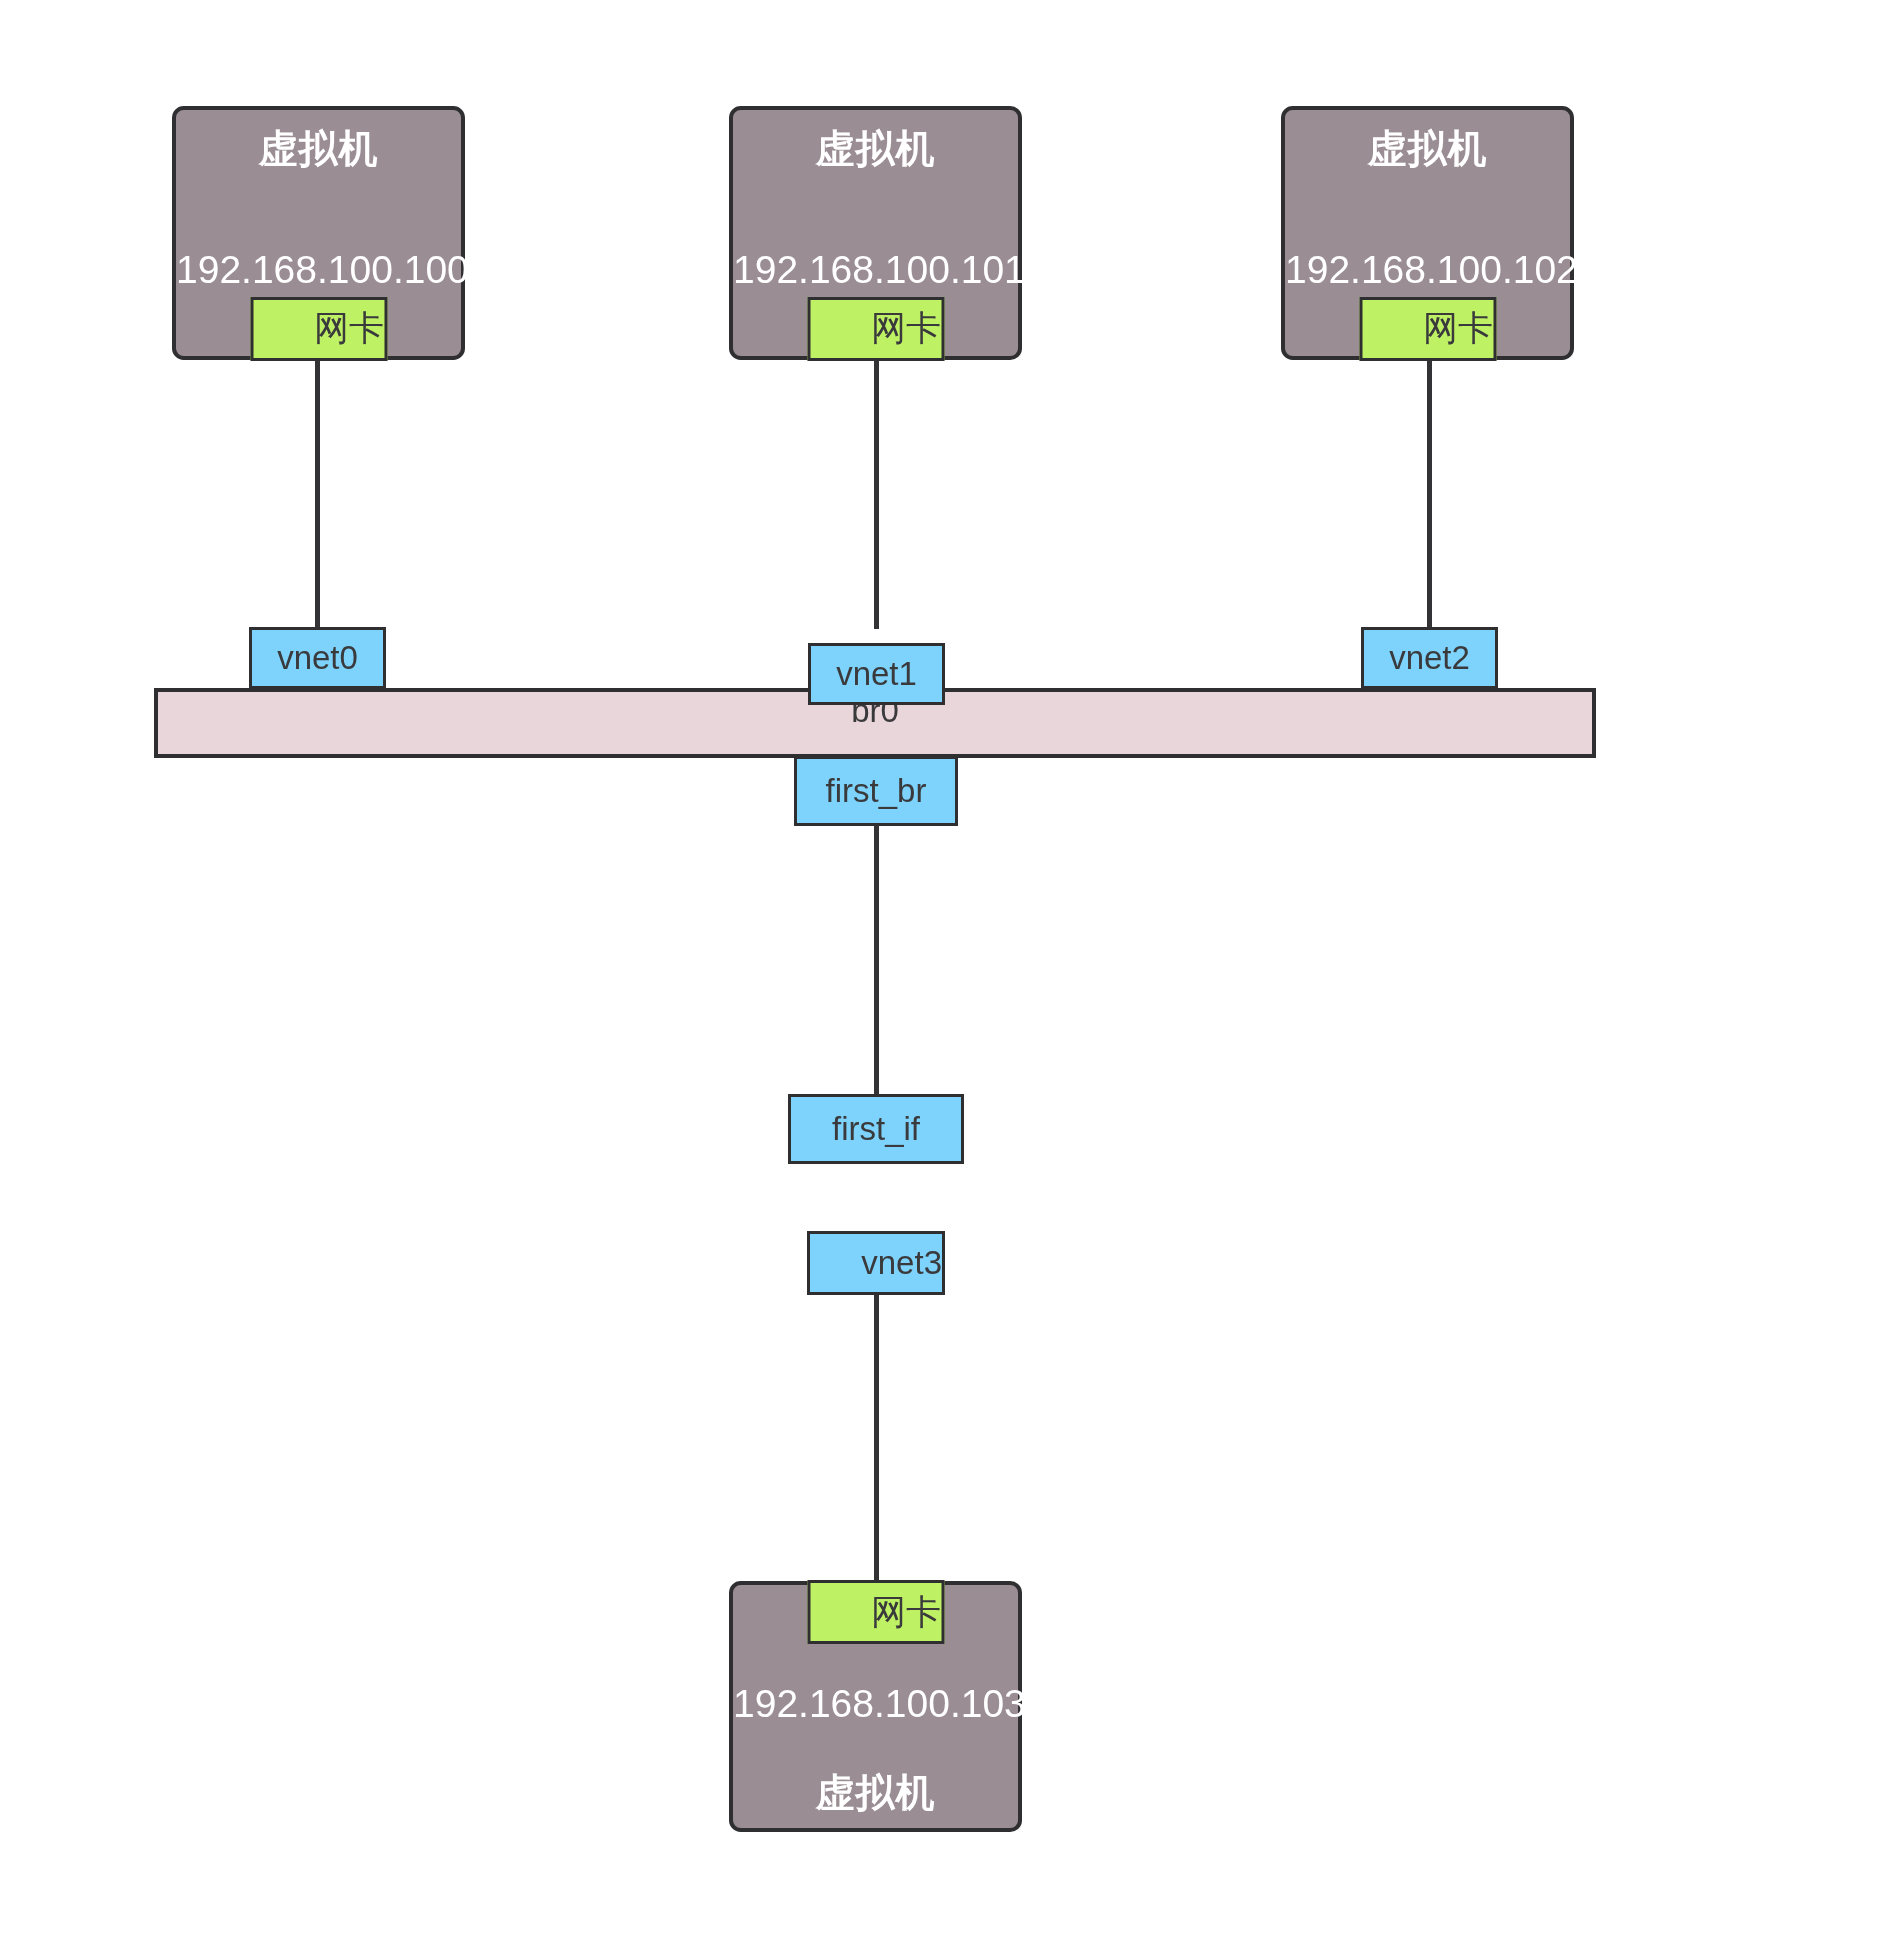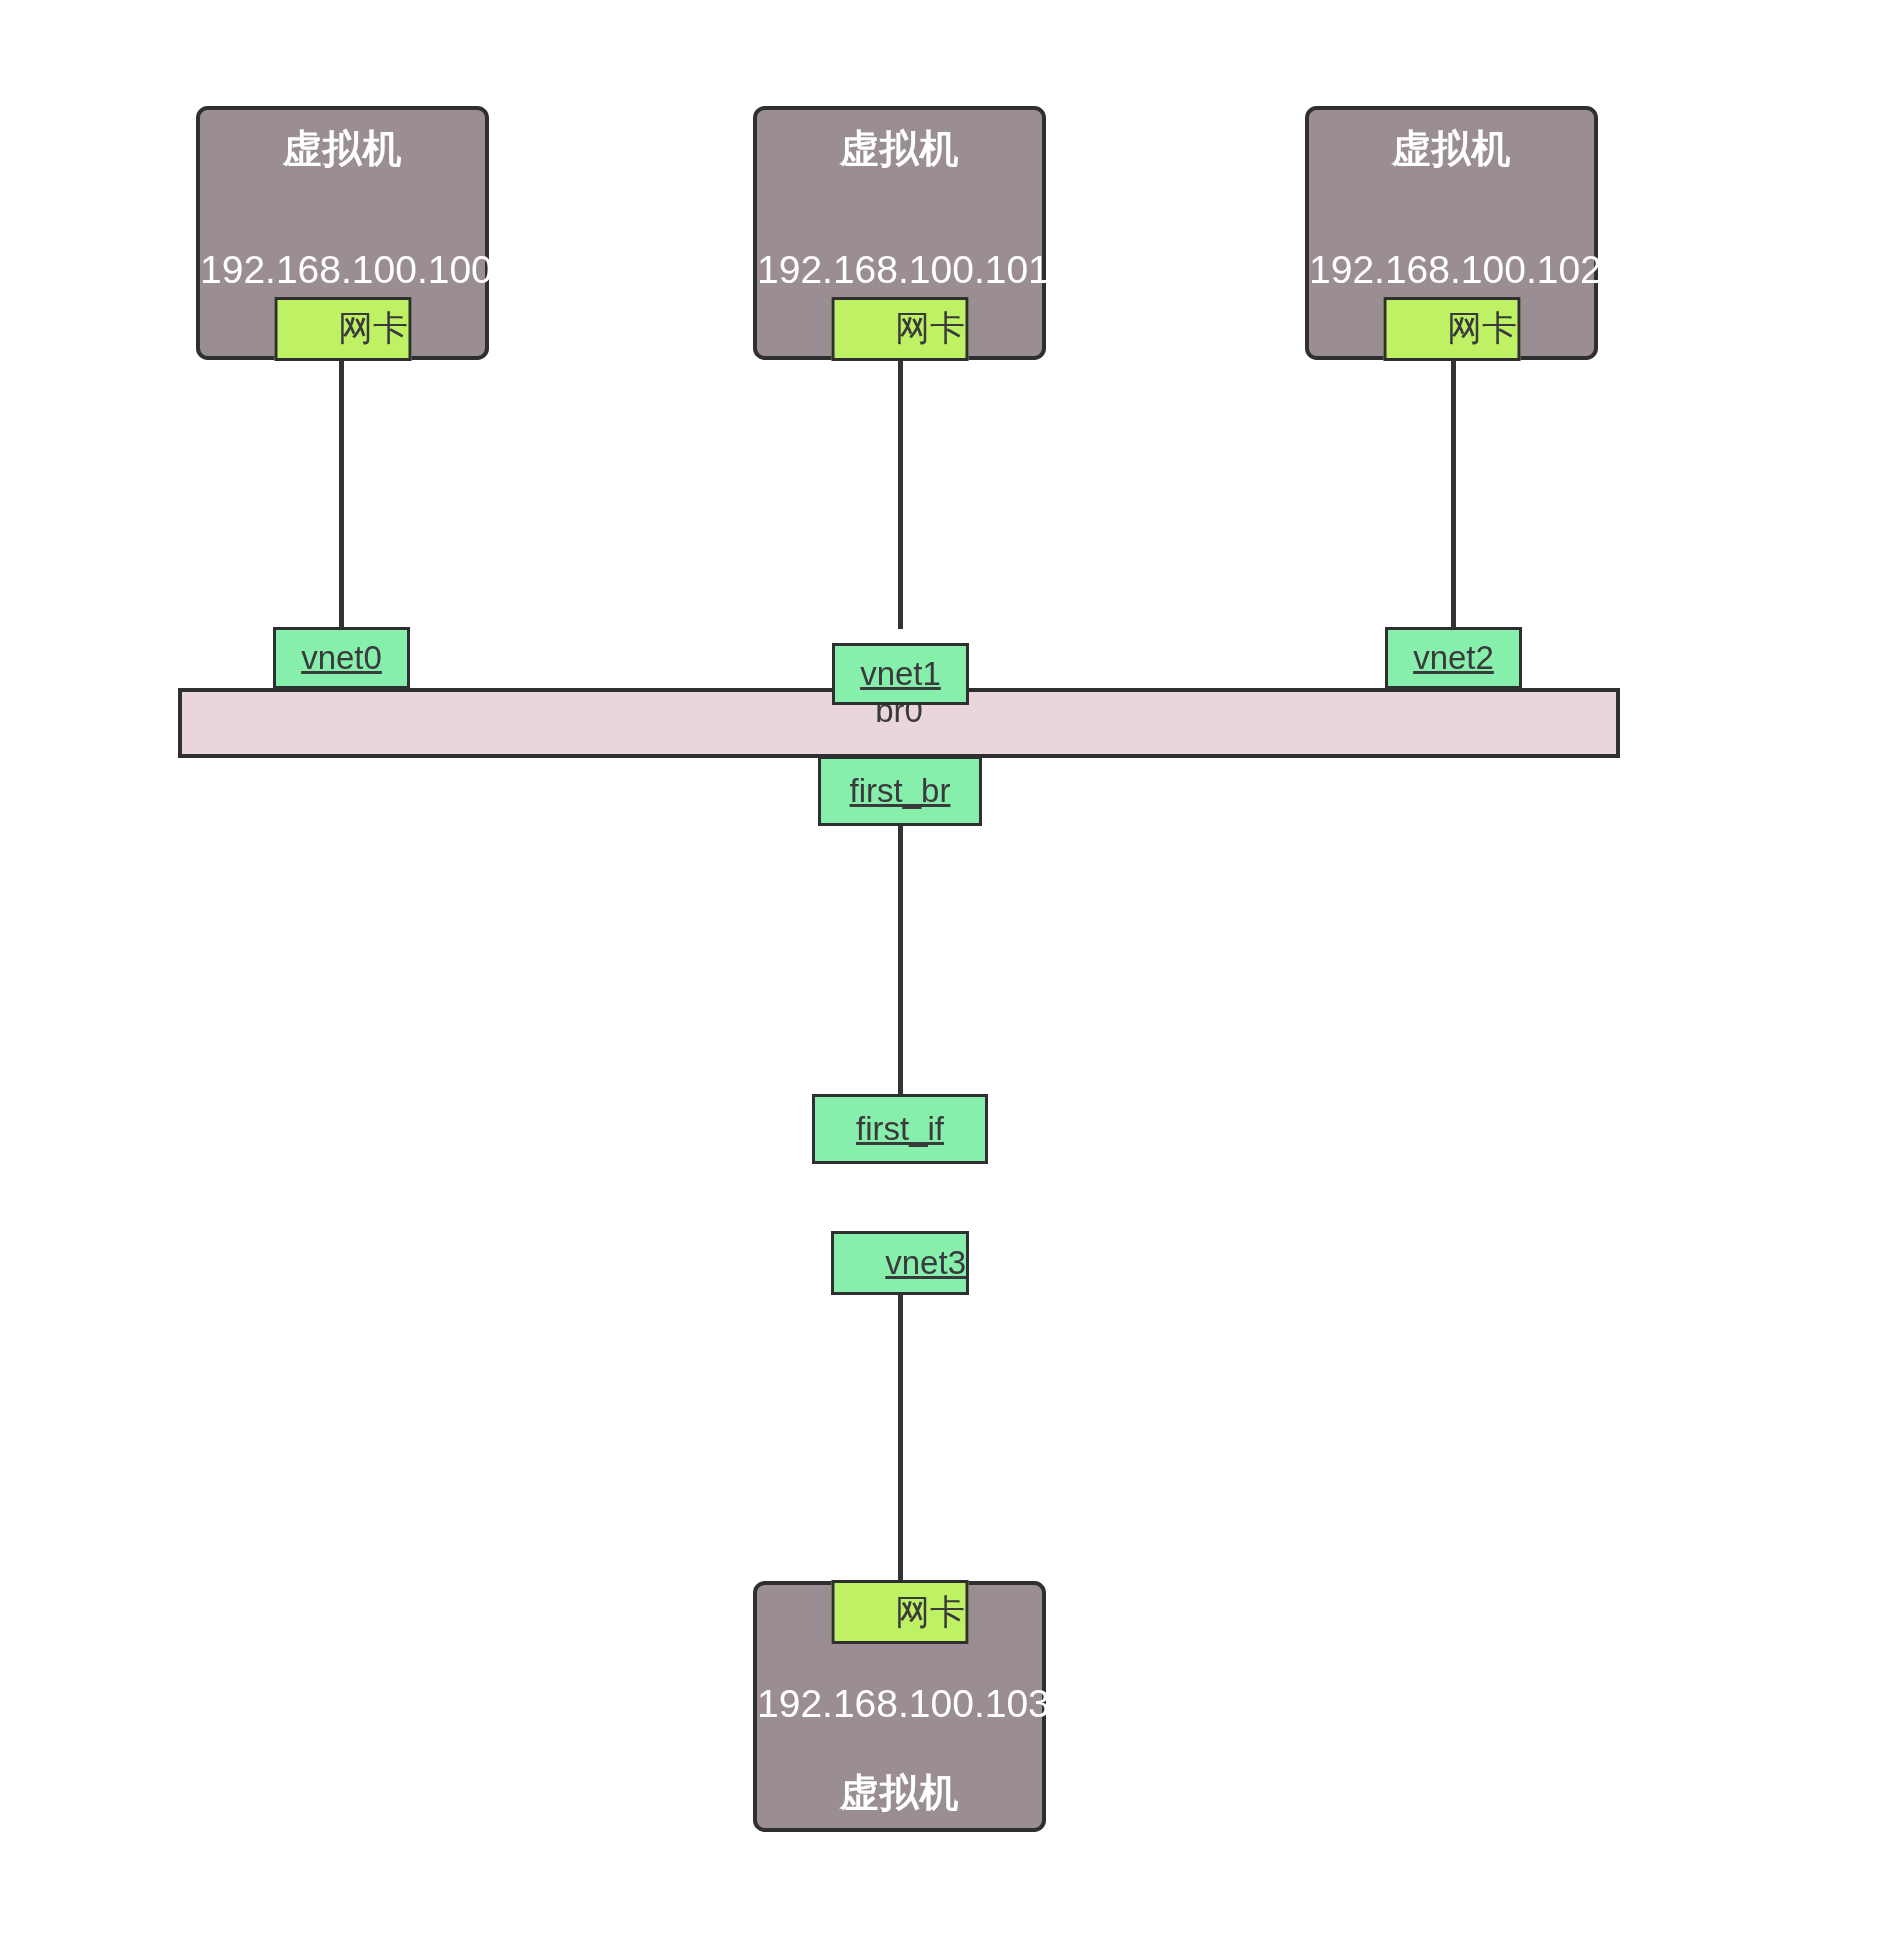--- a/index.html
+++ b/index.html
@@ -1,17 +1,17 @@
 <!DOCTYPE html>
 <html><head>
 <meta charset="utf-8">
 <style>
   html,body{margin:0;padding:0;background:#ffffff;}
   body{font-family:"Liberation Sans","DejaVu Sans",sans-serif;}
-  #canvas{position:relative;width:1821px;height:1936px;background:#ffffff;overflow:hidden;margin-left:24px;}
+  #canvas{position:relative;width:1821px;height:1936px;background:#ffffff;overflow:hidden;}
 
   
   .vm{
     position:absolute;width:293px;height:254px;box-sizing:border-box;
     background:#9a8d93;border:4.9px solid #2f2f31;border-radius:11.7px;
     z-index:2;
   }
   .vm-title{
     position:absolute;left:0;right:0;top:11.7px;text-align:center;
     color:#ffffff;font-size:39px;font-weight:700;letter-spacing:1px;
@@ -40,23 +40,23 @@
     position:absolute;left:154px;width:1442px;box-sizing:border-box;
     background:#e9d6db;border:4.9px solid #2f2f31;
     display:flex;align-items:flex-start;justify-content:center;
     color:#3a3a3c;font-size:33px;z-index:2;
   }
   #bridge-br0{top:688px;height:70px;}
   #bridge-br1{top:1164px;height:68px;}
 
   
   .port{
-    position:absolute;box-sizing:border-box;background:#86efac;
+    position:absolute;box-sizing:border-box;background:#7dd3fc;
     border:3.9px solid #2f2f31;display:flex;align-items:center;justify-content:center;
-    color:#3a3a3c;font-size:33px;z-index:3;text-decoration:underline;
+    color:#3a3a3c;font-size:33px;z-index:3;
   }
   #port-vnet0{left:249px;top:627px;width:137px;height:62px;}
   #port-vnet1{left:808px;top:643px;width:137px;height:62px;}
   #port-vnet2{left:1361px;top:627px;width:137px;height:62px;}
   #port-first-br{left:794px;top:756px;width:164px;height:70px;}
   #port-first-if{left:788px;top:1094px;width:176px;height:70px;}
   #port-vnet3{left:807px;top:1231px;width:138px;height:64px;justify-content:flex-end;}
 
   
   #vm-0{left:172px;top:106px;}

